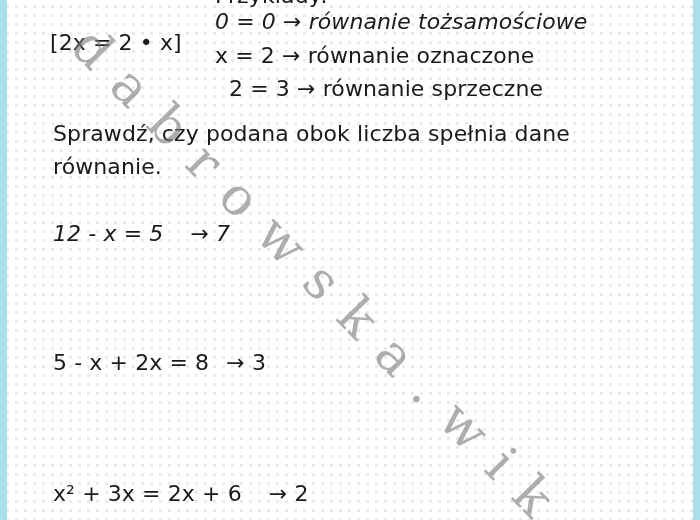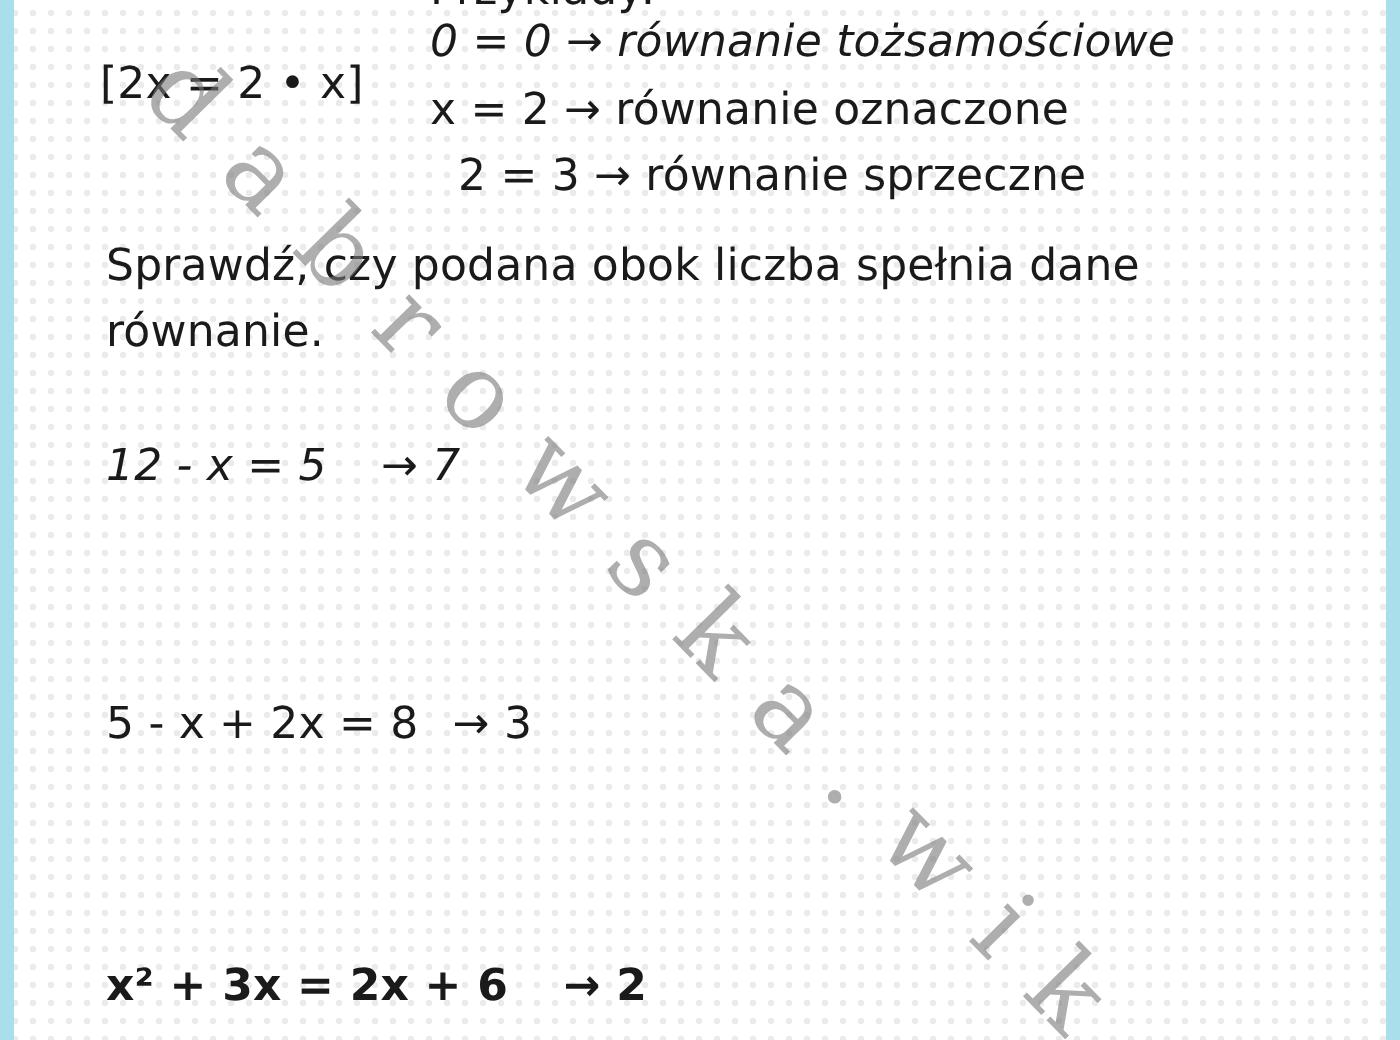--- a/index.html
+++ b/index.html
@@ -17,21 +17,21 @@
   .line { position:absolute; white-space:nowrap; font-size:22px; line-height:28px; letter-spacing:0.1px; }
   .cut { top:-18px; left:215px; }
   .ex-identity { top:8px; left:215px;font-style:italic; }
   .ex-determined { top:42px; left:215px; }
   .ex-contradictory { top:75px; left:229px; }
   .bracket { top:29px; left:50px; }
   .task1 { top:120px; left:53px; }
   .task2 { top:153px; left:53px; }
   .eq1 { top:220px; left:53px;font-style:italic; }
   .eq2 { top:349px; left:53px;text-align:center; }
-  .eq3 { top:480px; left:53px;font-weight:bold; }
+  .eq3 { top:480px; left:53px; }
   .arrow-gap { display:inline-block; width:10px; }
   .watermark {
     position:absolute; left:100px; top:18px;
     transform-origin: 0 0;
     transform: rotate(45.5deg);
     font-family: "DejaVu Serif", serif;
     font-size:52px;
     letter-spacing:22px;
     color:rgba(120,120,120,0.6);
     white-space:nowrap;

